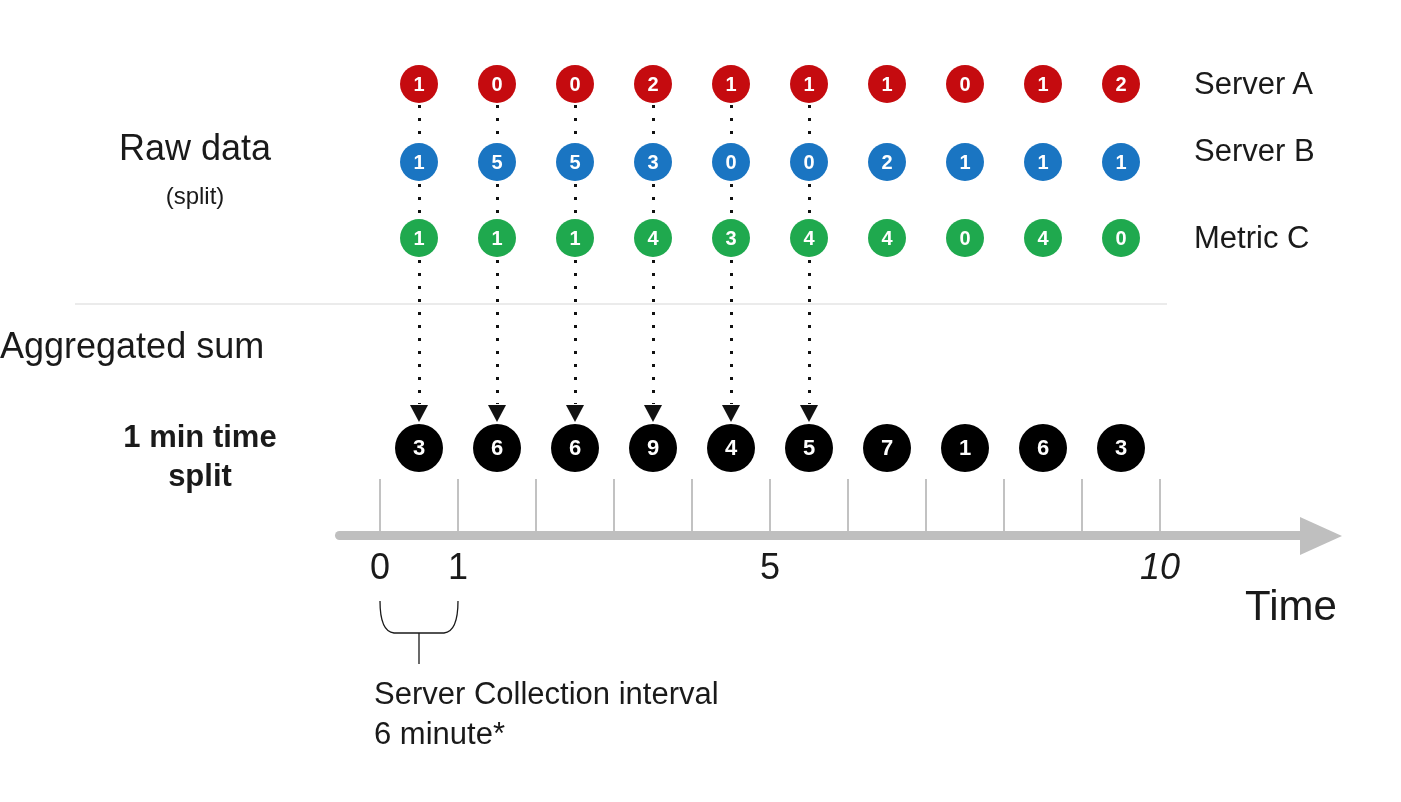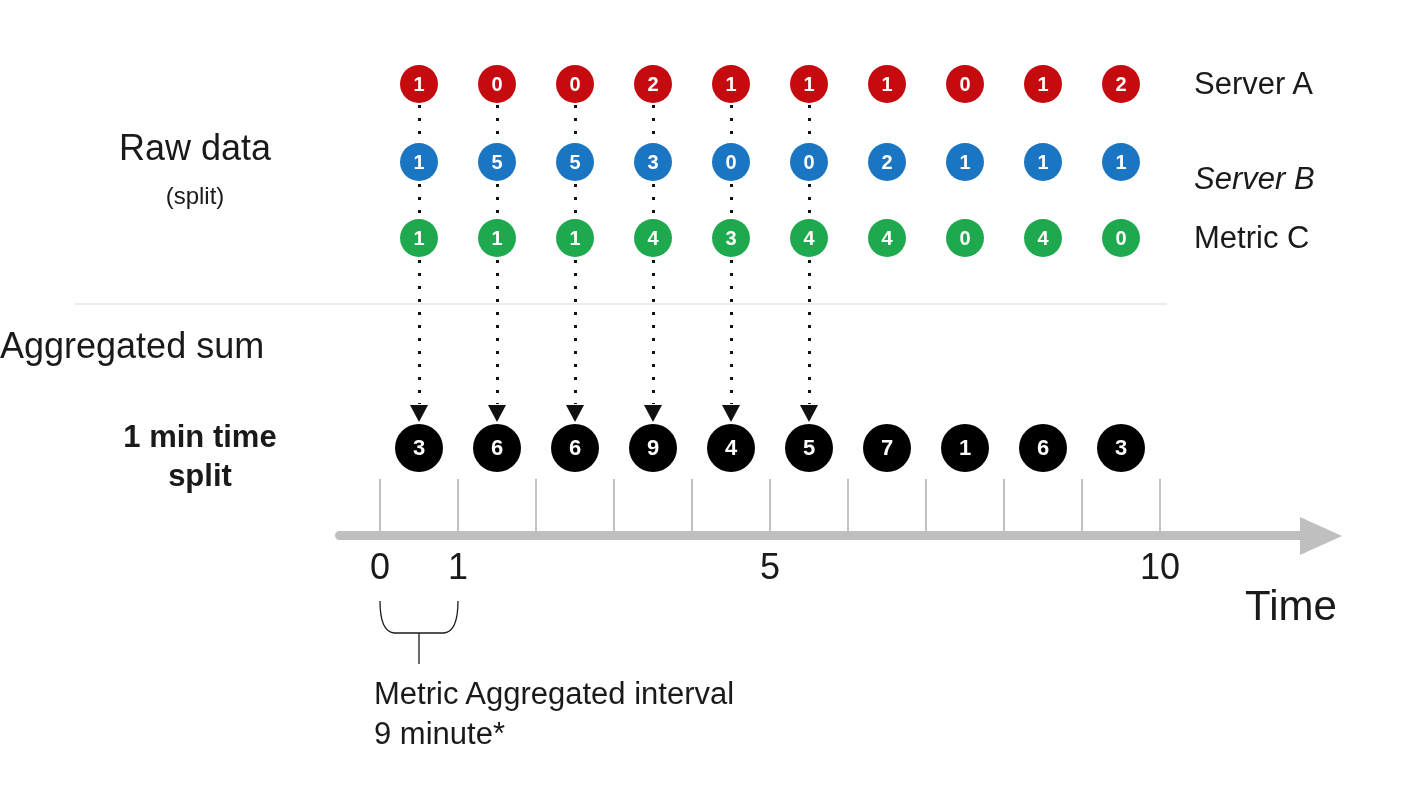--- a/index.html
+++ b/index.html
@@ -68,21 +68,21 @@
       <div class="circle small" style="left: 400px; top: 143px; background: rgb(26, 117, 194);">1</div>
       <div class="circle small" style="left: 478px; top: 143px; background: rgb(26, 117, 194);">5</div>
       <div class="circle small" style="left: 556px; top: 143px; background: rgb(26, 117, 194);">5</div>
       <div class="circle small" style="left: 634px; top: 143px; background: rgb(26, 117, 194);">3</div>
       <div class="circle small" style="left: 712px; top: 143px; background: rgb(26, 117, 194);">0</div>
       <div class="circle small" style="left: 790px; top: 143px; background: rgb(26, 117, 194);">0</div>
       <div class="circle small" style="left: 868px; top: 143px; background: rgb(26, 117, 194);">2</div>
       <div class="circle small" style="left: 946px; top: 143px; background: rgb(26, 117, 194);">1</div>
       <div class="circle small" style="left: 1024px; top: 143px; background: rgb(26, 117, 194);">1</div>
       <div class="circle small" style="left: 1102px; top: 143px; background: rgb(26, 117, 194);">1</div>
-      <div class="server-label" style="top: 160px; font-style: italic;">Server B</div>
+      <div class="server-label" style="top: 132px;">Server B</div>
       <div class="circle small" style="left: 400px; top: 219px; background: rgb(31, 169, 78);">1</div>
       <div class="circle small" style="left: 478px; top: 219px; background: rgb(31, 169, 78);">1</div>
       <div class="circle small" style="left: 556px; top: 219px; background: rgb(31, 169, 78);">1</div>
       <div class="circle small" style="left: 634px; top: 219px; background: rgb(31, 169, 78);">4</div>
       <div class="circle small" style="left: 712px; top: 219px; background: rgb(31, 169, 78);">3</div>
       <div class="circle small" style="left: 790px; top: 219px; background: rgb(31, 169, 78);">4</div>
       <div class="circle small" style="left: 868px; top: 219px; background: rgb(31, 169, 78);">4</div>
       <div class="circle small" style="left: 946px; top: 219px; background: rgb(31, 169, 78);">0</div>
       <div class="circle small" style="left: 1024px; top: 219px; background: rgb(31, 169, 78);">4</div>
       <div class="circle small" style="left: 1102px; top: 219px; background: rgb(31, 169, 78);">0</div>
@@ -128,31 +128,31 @@
       <div class="tick" style="left: 691px; background: rgb(194, 194, 194);"></div>
       <div class="tick" style="left: 769px; background: rgb(194, 194, 194);"></div>
       <div class="tick" style="left: 847px; background: rgb(194, 194, 194);"></div>
       <div class="tick" style="left: 925px; background: rgb(194, 194, 194);"></div>
       <div class="tick" style="left: 1003px; background: rgb(194, 194, 194);"></div>
       <div class="tick" style="left: 1081px; background: rgb(194, 194, 194);"></div>
       <div class="tick" style="left: 1159px; background: rgb(194, 194, 194);"></div>
       <div class="tick-label" style="left: 340px;">0</div>
       <div class="tick-label" style="left: 418px;">1</div>
       <div class="tick-label" style="left: 730px;">5</div>
-      <div class="tick-label" style="left: 1120px;">10</div>
+      <div class="tick-label" style="left: 1120px; font-style: italic;">10</div>
     </div>
 
   <div class="timeline-bar" style="background: rgb(191, 191, 191);"></div>
   <div class="timeline-arrow" style="border-left: 42px solid rgb(191, 191, 191);"></div>
 
   <div class="lbl time-label">Time</div>
 
   <svg class="brace-svg" width="100" height="72" viewBox="0 0 100 72">
     <path d="M10,5 C10,25 14,36 24,37 L74,37 C84,36 88,25 88,5" fill="none" stroke="#1a1a1a" stroke-width="1.3"></path>
     <path d="M49,37 L49,68" fill="none" stroke="#1a1a1a" stroke-width="1.3"></path>
   </svg>
 
   <div class="lbl interval-label">
-    <div>Metric Aggregated interval</div>
-    <div>9 minute*</div>
+    <div>Server Collection interval</div>
+    <div>6 minute*</div>
   </div>
 
 </div>
 
 </body></html>

